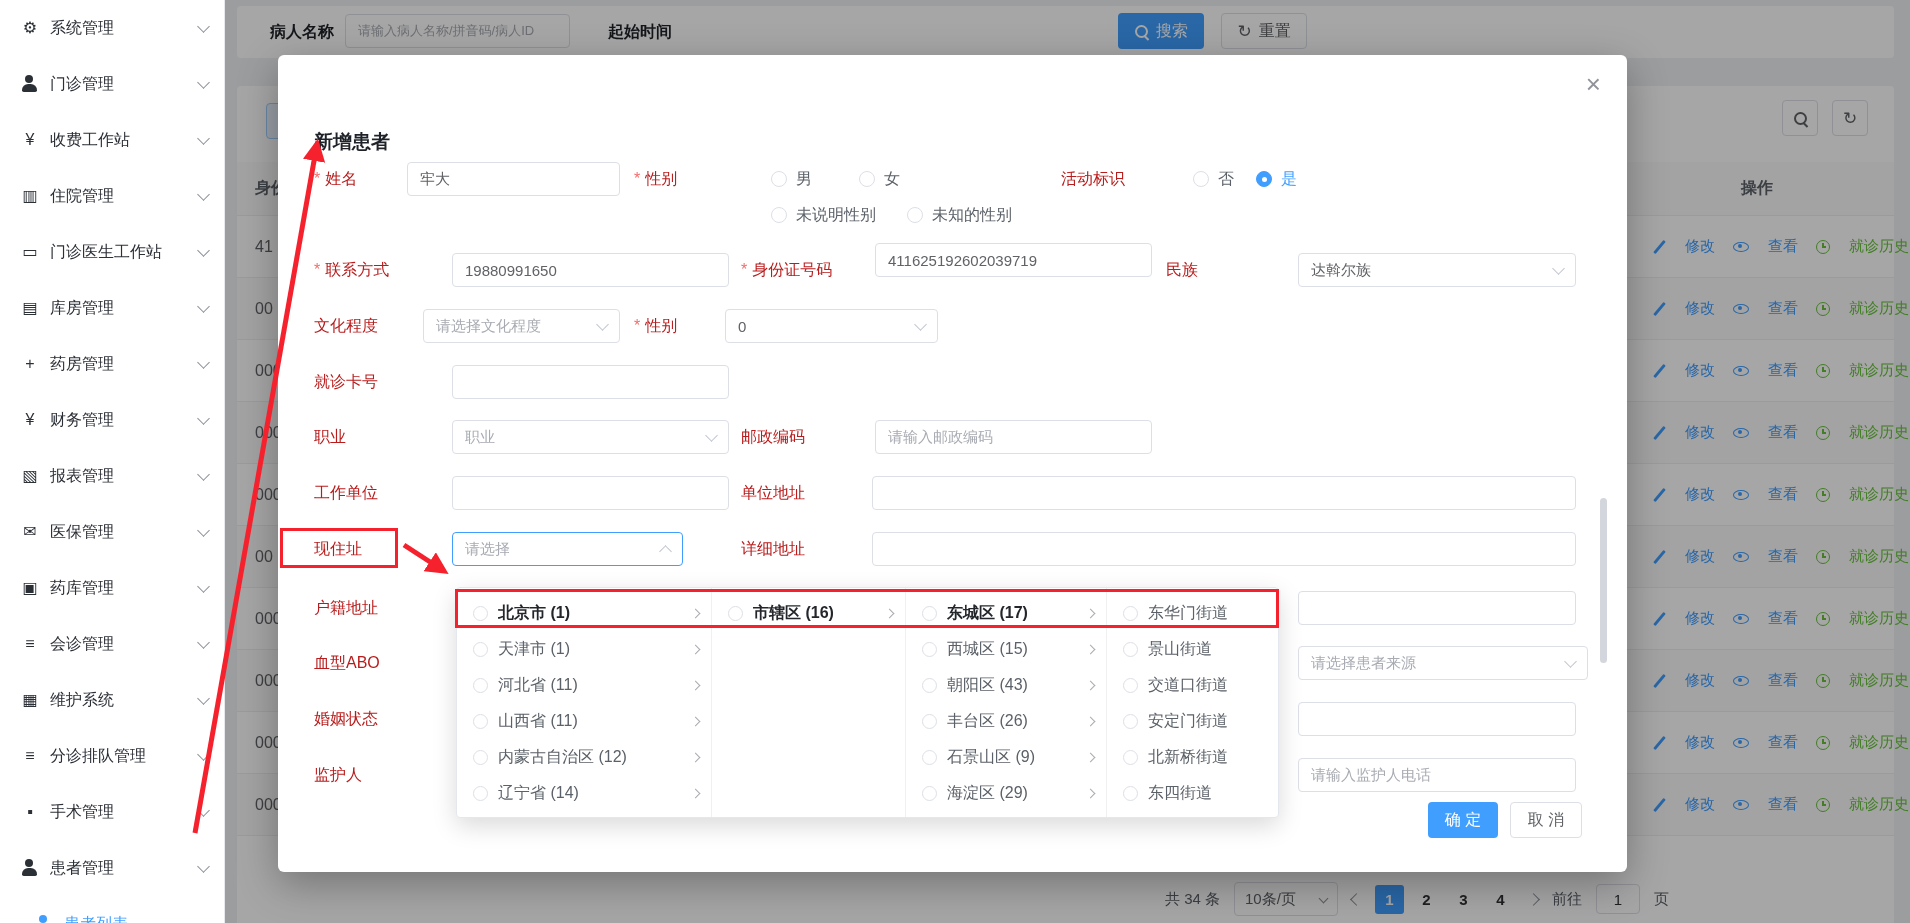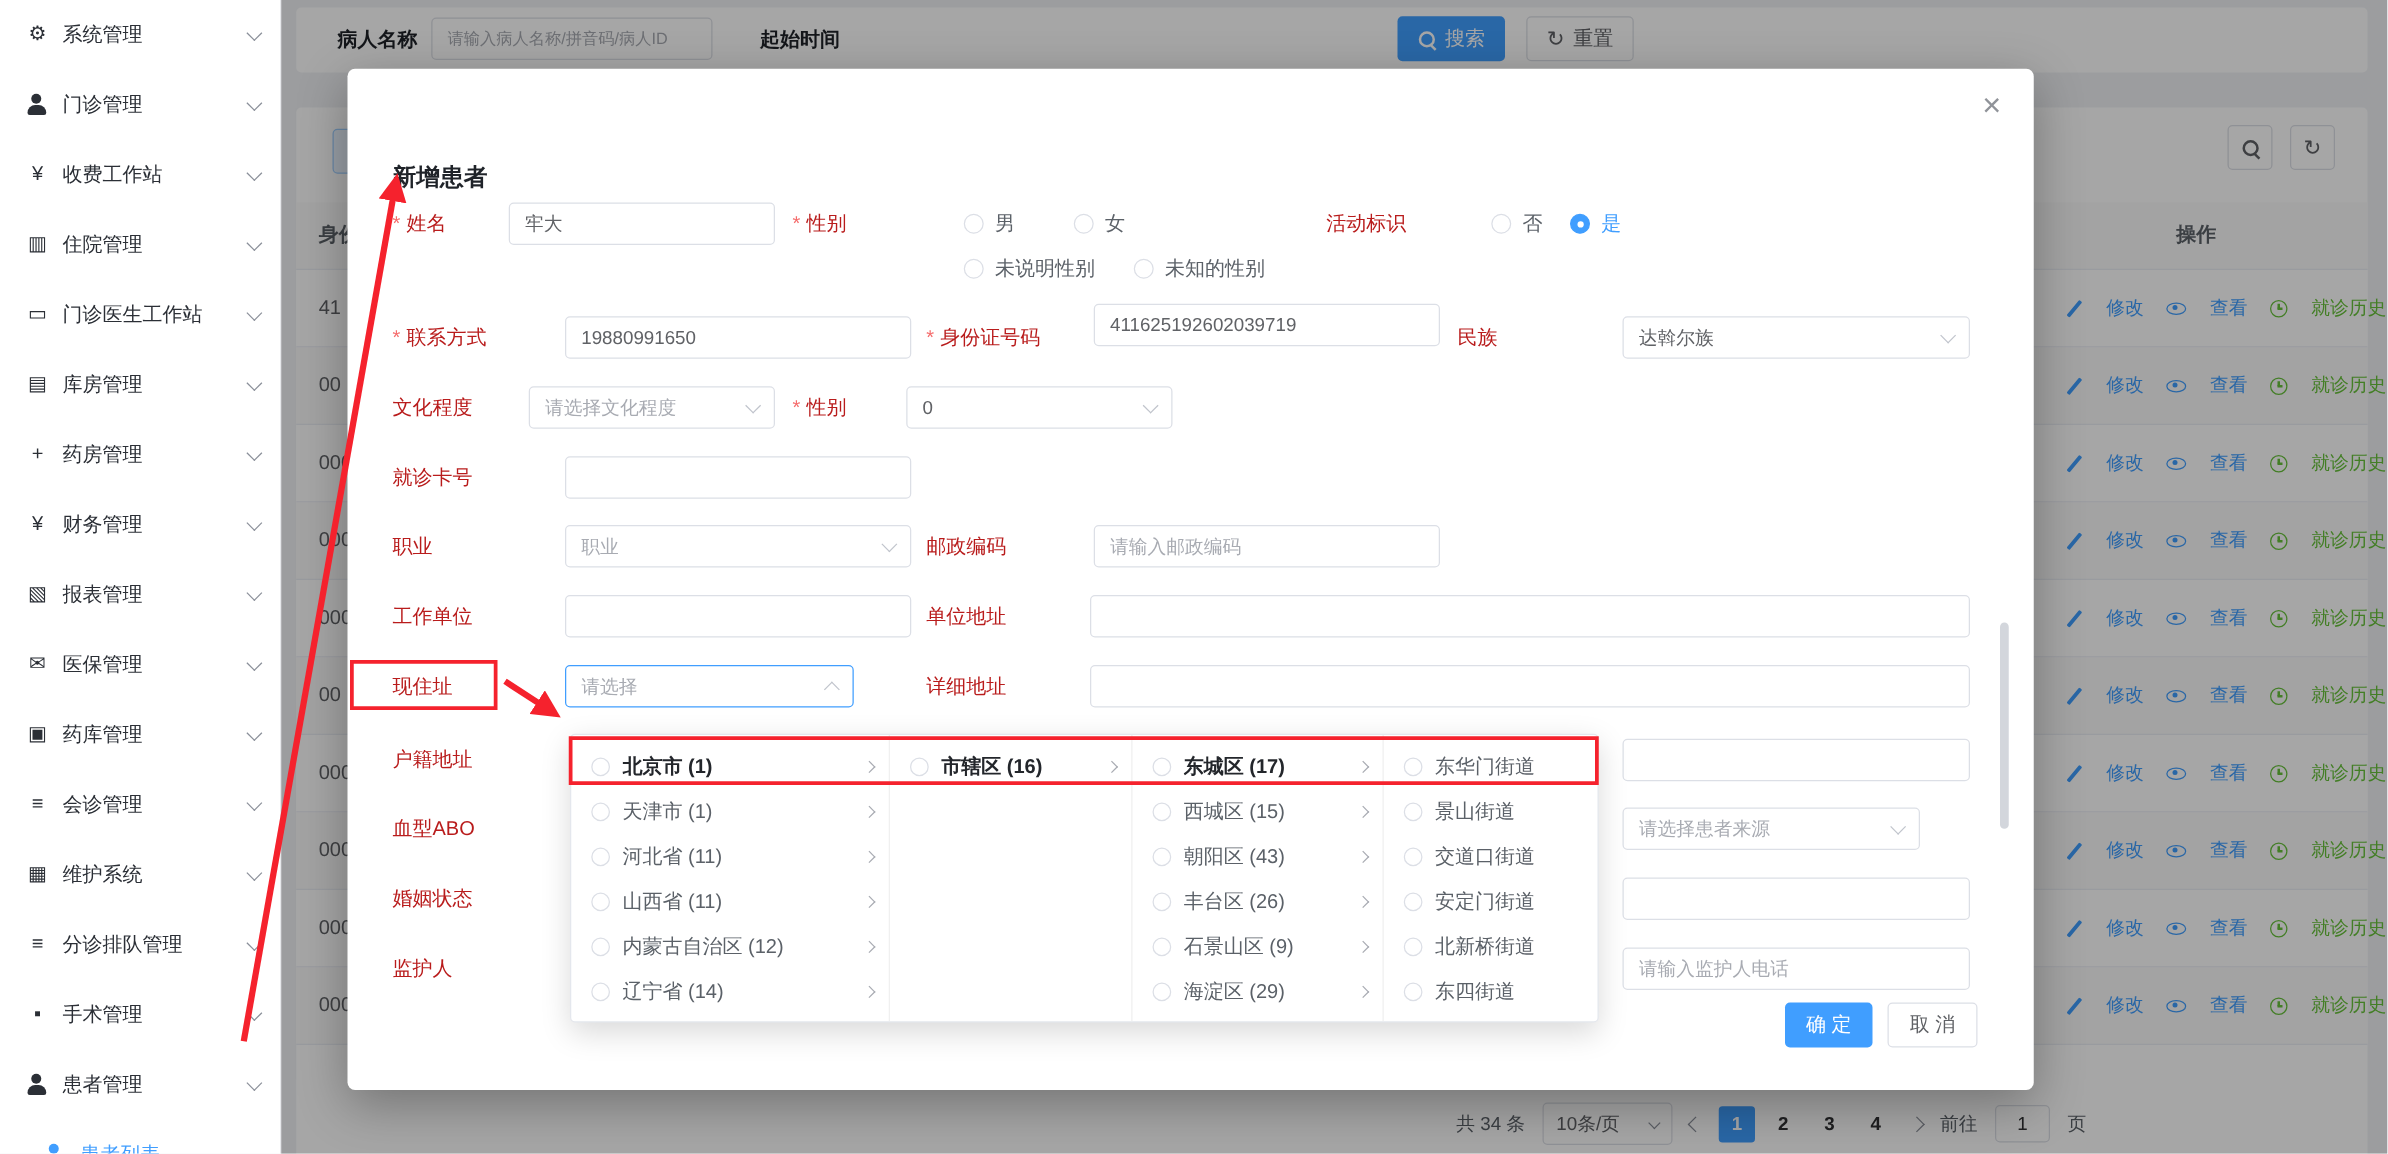--- a/index.html
+++ b/index.html
@@ -538,21 +538,21 @@
       </div>
     <span class="m-label" style="left:463px;top:484px">详细地址</span>
     <div class="m-inp" style="left:594px;top:477px;width:704px"></div>
 
     <span class="m-label" style="left:36px;top:543px">户籍地址</span>
     <span class="m-label" style="left:36px;top:598px">血型ABO</span>
     <span class="m-label" style="left:36px;top:654px">婚姻状态</span>
     <span class="m-label" style="left:36px;top:710px">监护人</span>
 
     <div class="m-inp" style="left:1020px;top:536px;width:278px"></div>
-    <div class="m-inp" style="left:1020px;top:591px;width:238px">
+    <div class="m-inp" style="left:1020px;top:591px;width:290px">
         <span class="ph">请选择患者来源</span>
         <span class="chev"></span>
       </div>
     <div class="m-inp" style="left:1020px;top:647px;width:278px"></div>
     <div class="m-inp" style="left:1020px;top:703px;width:278px">
         <span class="ph">请输入监护人电话</span>
       </div>
 
     <div class="m-btn primary" style="left:1150px;top:747px;width:70px">确 定</div>
     <div class="m-btn default" style="left:1232px;top:747px;width:72px">取 消</div>

